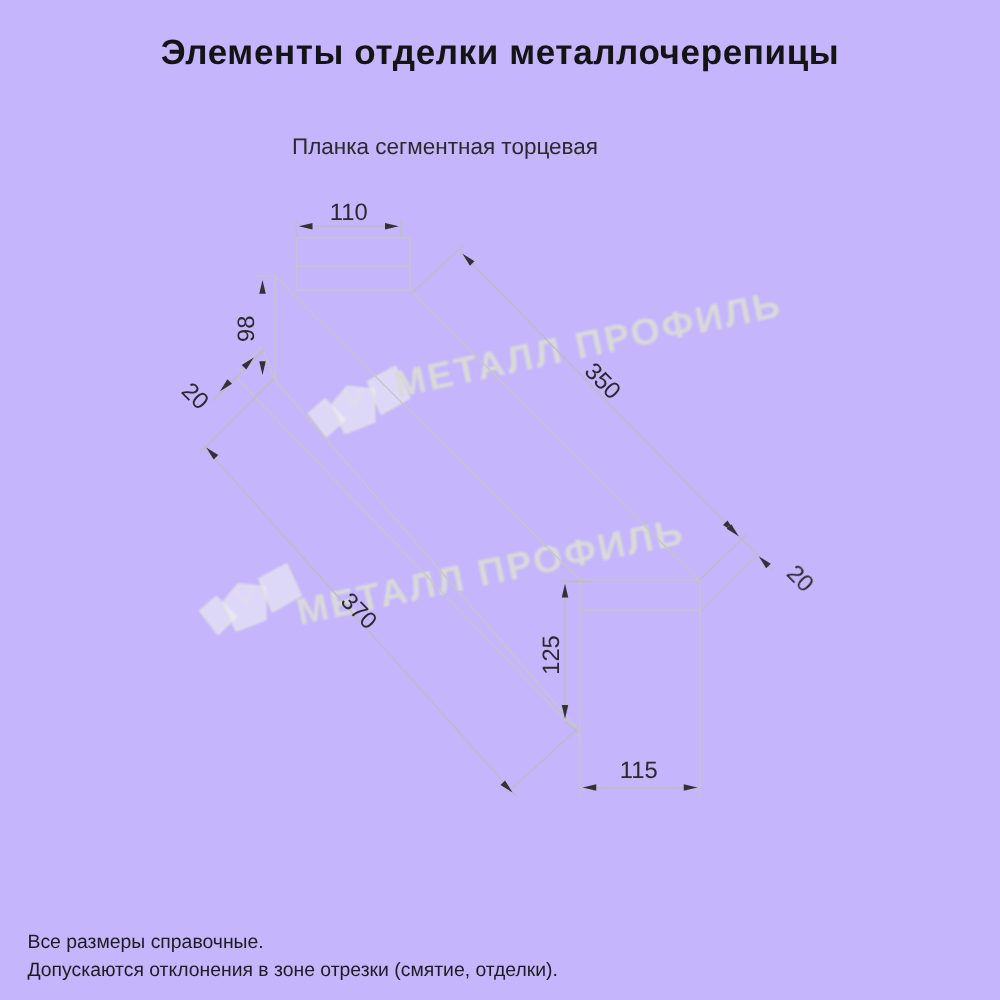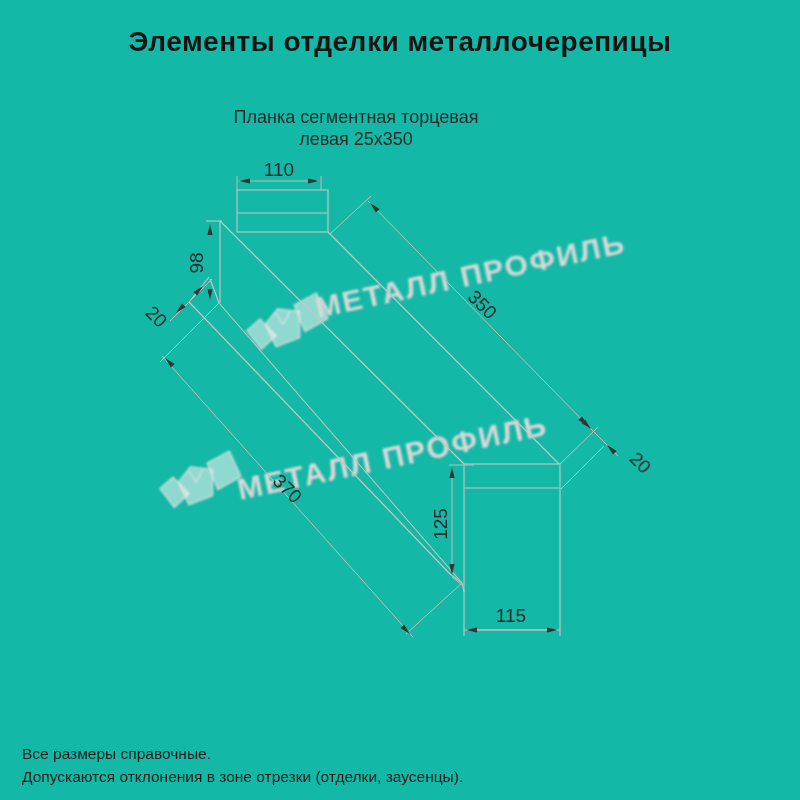--- a/index.html
+++ b/index.html
@@ -1,16 +1,16 @@
 <!DOCTYPE html>
 <html><head>
 <meta charset="utf-8">
 <style>
   html,body{margin:0;padding:0;background:#ffffff;}
-  .page{position:relative;width:800px;height:800px;background:#14b8a6;overflow:hidden;
+  .page{position:relative;width:800px;height:800px;background:#c4b5fd;overflow:hidden;
         font-family:"Liberation Sans", sans-serif;}
   .title{position:absolute;top:26px;left:0;width:800px;text-align:center;
          font-size:28px;font-weight:bold;color:#141414;letter-spacing:.5px;}
   .subtitle{position:absolute;top:106px;left:0;width:712px;text-align:center;
             font-size:18px;color:#2a2a2a;line-height:22px;}
   .drawing{position:absolute;top:0;left:0;}
   .footnotes{position:absolute;left:22px;top:742px;font-size:15.5px;color:#1d1d1d;line-height:23px;}
   
   .edge{stroke:#c6c6c6;stroke-width:1.1;fill:none;}
   .dim{stroke:#bdbdbd;stroke-width:1;fill:none;}
@@ -22,21 +22,20 @@
 </style>
 </head>
 <body>
 
 <div class="page">
 
   <div class="title">Элементы отделки металлочерепицы</div>
 
   <div class="subtitle">
     <div>Планка сегментная торцевая</div>
-    <div>левая 25х350</div>
   </div>
 
   <svg class="drawing" width="800" height="800" viewBox="0 0 800 800">
     <defs>
       <filter id="wmblur" x="-10%" y="-10%" width="120%" height="120%">
         <feGaussianBlur stdDeviation="0.8"></feGaussianBlur>
       </filter>
       <g id="mp-logo">
         <polygon points="0,22 15,13 28,32 11,43"></polygon>
         <polygon points="19,19 34,6 55,12 51,38 26,43"></polygon>
@@ -115,16 +114,16 @@
       <text class="dimtext" x="482" y="311" transform="rotate(45 482 305)">350</text>
       <text class="dimtext" x="287" y="495" transform="rotate(45 287 489)">370</text>
       <text class="dimtext" x="441" y="530" transform="rotate(-90 441 524)">125</text>
       <text class="dimtext" x="511" y="622">115</text>
       <text class="dimtext" x="640" y="469" transform="rotate(45 640 463)">20</text>
     </g>
   </svg>
 
   <div class="footnotes">
     <div>Все размеры справочные.</div>
-    <div>Допускаются отклонения в зоне отрезки (отделки, заусенцы).</div>
+    <div>Допускаются отклонения в зоне отрезки (смятие, отделки).</div>
   </div>
 
 </div>
 
 </body></html>

